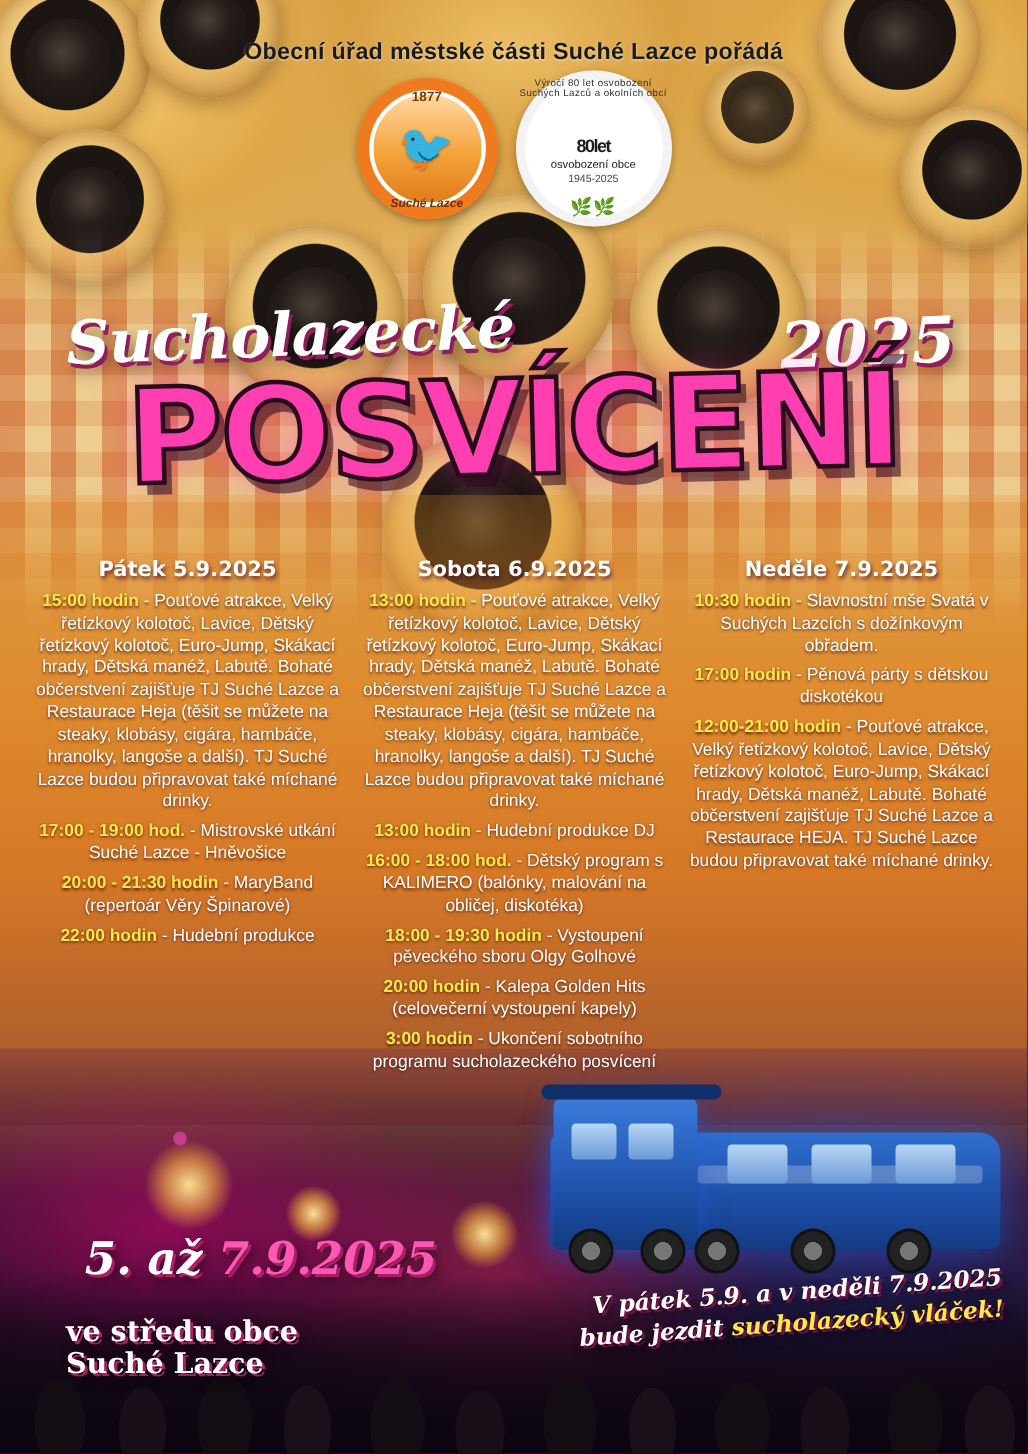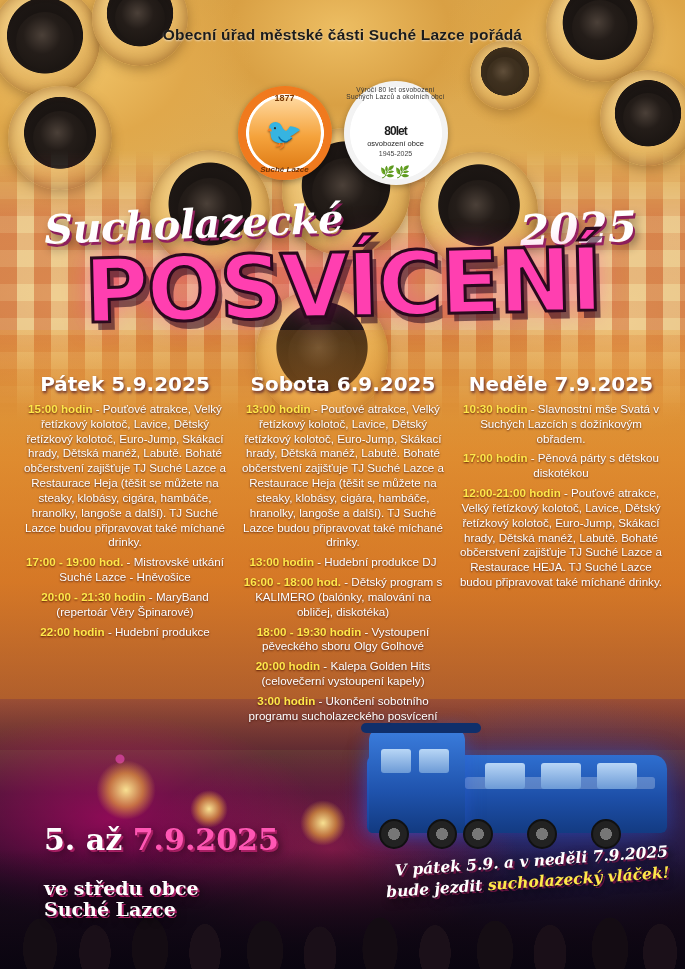--- a/index.html
+++ b/index.html
@@ -114,21 +114,21 @@
     position:absolute;border-radius:50%;
     background:radial-gradient(circle, rgba(255,235,150,.95) 0%, rgba(255,190,60,.55) 40%, rgba(255,160,30,0) 70%);
   }
   
   .org-line{
     position:absolute;left:0;top:26px;width:685px;text-align:center;
     font-weight:bold;font-size:15.5px;color:#1b1b1b;letter-spacing:.2px;
     text-shadow:0 1px 2px rgba(255,255,255,.55);
   }
   .logos{
-    position:absolute;left:0;top:78px;width:685px;height:110px;
+    position:absolute;left:0;top:44px;width:685px;height:110px;
     display:flex;justify-content:center;align-items:center;gap:12px;
   }
   .logo-village{
     width:94px;height:94px;border-radius:50%;
     background:radial-gradient(circle at 50% 50%, #fff 0 58%, #f07a1e 59% 78%, #c9540d 79% 100%);
     position:relative;box-shadow:0 2px 6px rgba(0,0,0,.35);
   }
   .logo-village .inner{
     position:absolute;inset:9px;border-radius:50%;
     background:linear-gradient(180deg,#ffd9a0 0%,#f5a33c 55%,#e07c16 100%);
@@ -186,37 +186,38 @@
     transform:rotate(-1.4deg);
   }
   
   .cols{
     position:absolute;left:22px;top:372px;width:644px;
     display:flex;gap:12px;align-items:flex-start;
   }
   .col{width:206px;}
   .col h2{
     margin:0 0 6px 0;text-align:center;
-    font-family:"DejaVu Sans", sans-serif;font-weight:bold;font-size:20px;
+    font-family:"DejaVu Sans", sans-serif;font-weight:bold;font-size:14px;
     color:#fff;text-shadow:1px 2px 3px rgba(60,10,40,.75);
   }
   .col .body{
     font-size:11.6px;line-height:1.28;color:#fff;text-align:center;
     text-shadow:0 1px 2px rgba(60,15,10,.8);
   }
   .col .body p{margin:0 0 5px 0;}
   .hh{color:#ffe84a;font-weight:bold;text-shadow:0 1px 2px rgba(80,20,0,.9);}
   
   .when{
     position:absolute;left:44px;top:824px;width:260px;color:#fff;
   }
   .when .big{
-    font-family:"DejaVu Serif", serif;font-weight:bold;
+    font-family:"DejaVu Serif", serif;font-weight:bold;font-style:italic;
     font-size:30px;line-height:1.05;
     text-shadow:2px 2px 0 #a81f63, 3px 4px 8px rgba(0,0,0,.6);
+    text-align:center;
   }
   .when .big .pink{color:#ff57b4;}
   .when .sub{
     margin-top:22px;font-family:"DejaVu Serif", serif;font-weight:bold;
     font-size:19px;line-height:1.15;
     text-shadow:2px 2px 0 #a81f63, 3px 4px 8px rgba(0,0,0,.6);
   }
   .vlacek{
     position:absolute;right:16px;top:852px;width:300px;text-align:right;
     color:#fff;font-family:"DejaVu Serif", serif;font-style:italic;font-weight:bold;

